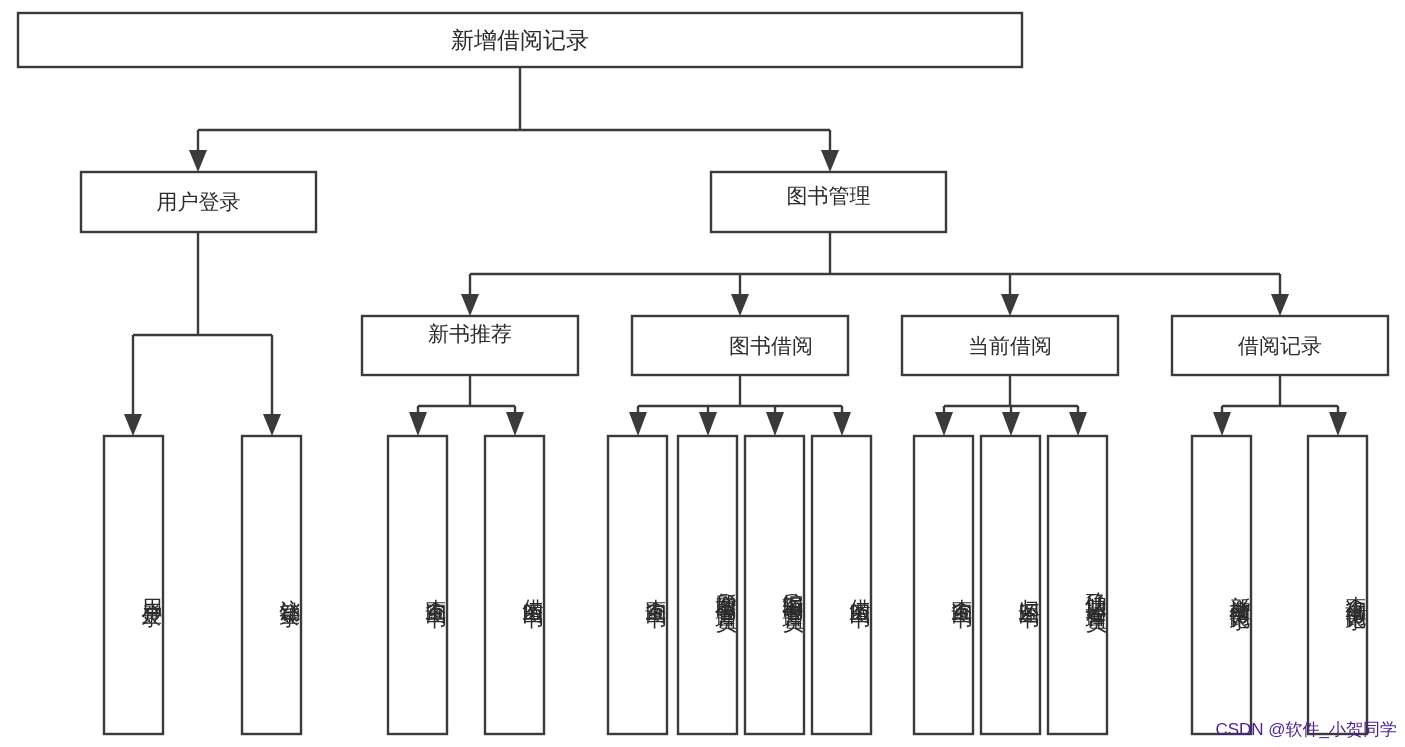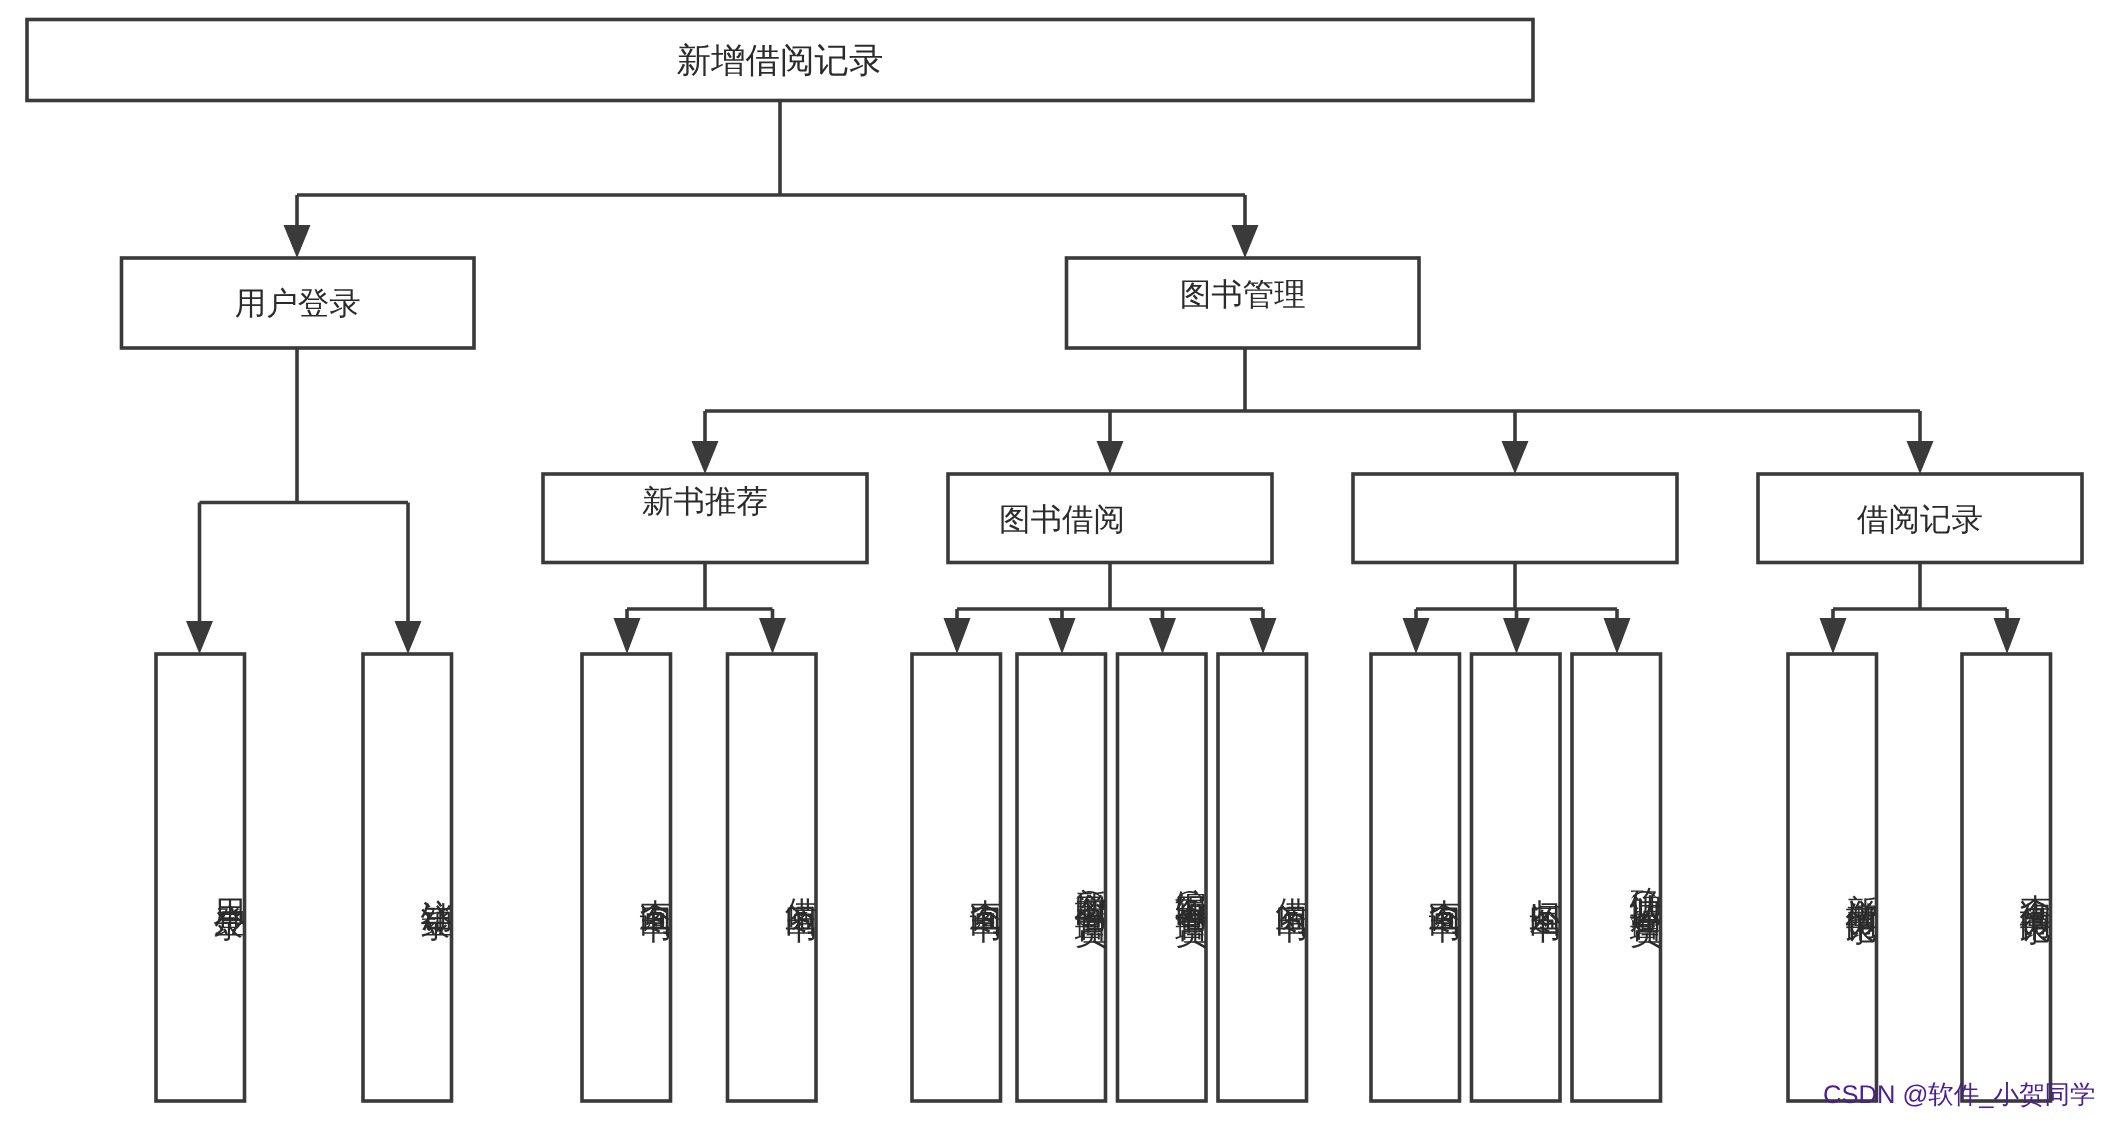--- a/index.html
+++ b/index.html
@@ -176,21 +176,22 @@
       <rect class="node-box" x="1308" y="436" width="59" height="298"></rect>
     </g>
   </svg>
 
   <div class="node-label lvl0-label" style="left:18px; top:13px; width:1004px; height:54px;">新增借阅记录</div>
 
   <div class="node-label lvl1-label" style="left:81px; top:172px; width:235px; height:60px;">用户登录</div>
   <div class="node-label lvl1-label" style="left:711px; top:172px; width:235px; height:47px;">图书管理</div>
 
   <div class="node-label lvl2-label" style="left:362px; top:304px; width:216px; height:59px;">新书推荐</div>
-  <div class="node-label lvl2-label" style="left:600px; top:316px; width:216px; height:59px;">图书借阅</div>
+  <div class="node-label lvl2-label" style="left:663px; top:316px; width:216px; height:59px;">图书借阅</div>
+  <div class="node-label lvl2-label" style="left:902px; top:316px; width:216px; height:59px;">当前借阅</div>
   <div class="node-label lvl2-label" style="left:1172px; top:316px; width:216px; height:59px;">借阅记录</div>
 
   <div class="node-label leaf-label" style="left:104px; top:436px; width:59px; height:298px;">用户登录</div>
   <div class="node-label leaf-label" style="left:242px; top:436px; width:59px; height:298px;">注销登录</div>
 
   <div class="node-label leaf-label" style="left:388px; top:436px; width:59px; height:298px;">查询图书</div>
   <div class="node-label leaf-label" style="left:485px; top:436px; width:59px; height:298px;">借阅图书</div>
 
   <div class="node-label leaf-label" style="left:608px; top:436px; width:59px; height:298px;">查询图书</div>
   <div class="node-label leaf-label" style="left:678px; top:436px; width:59px; height:298px;">新增图书（管理员）</div>

